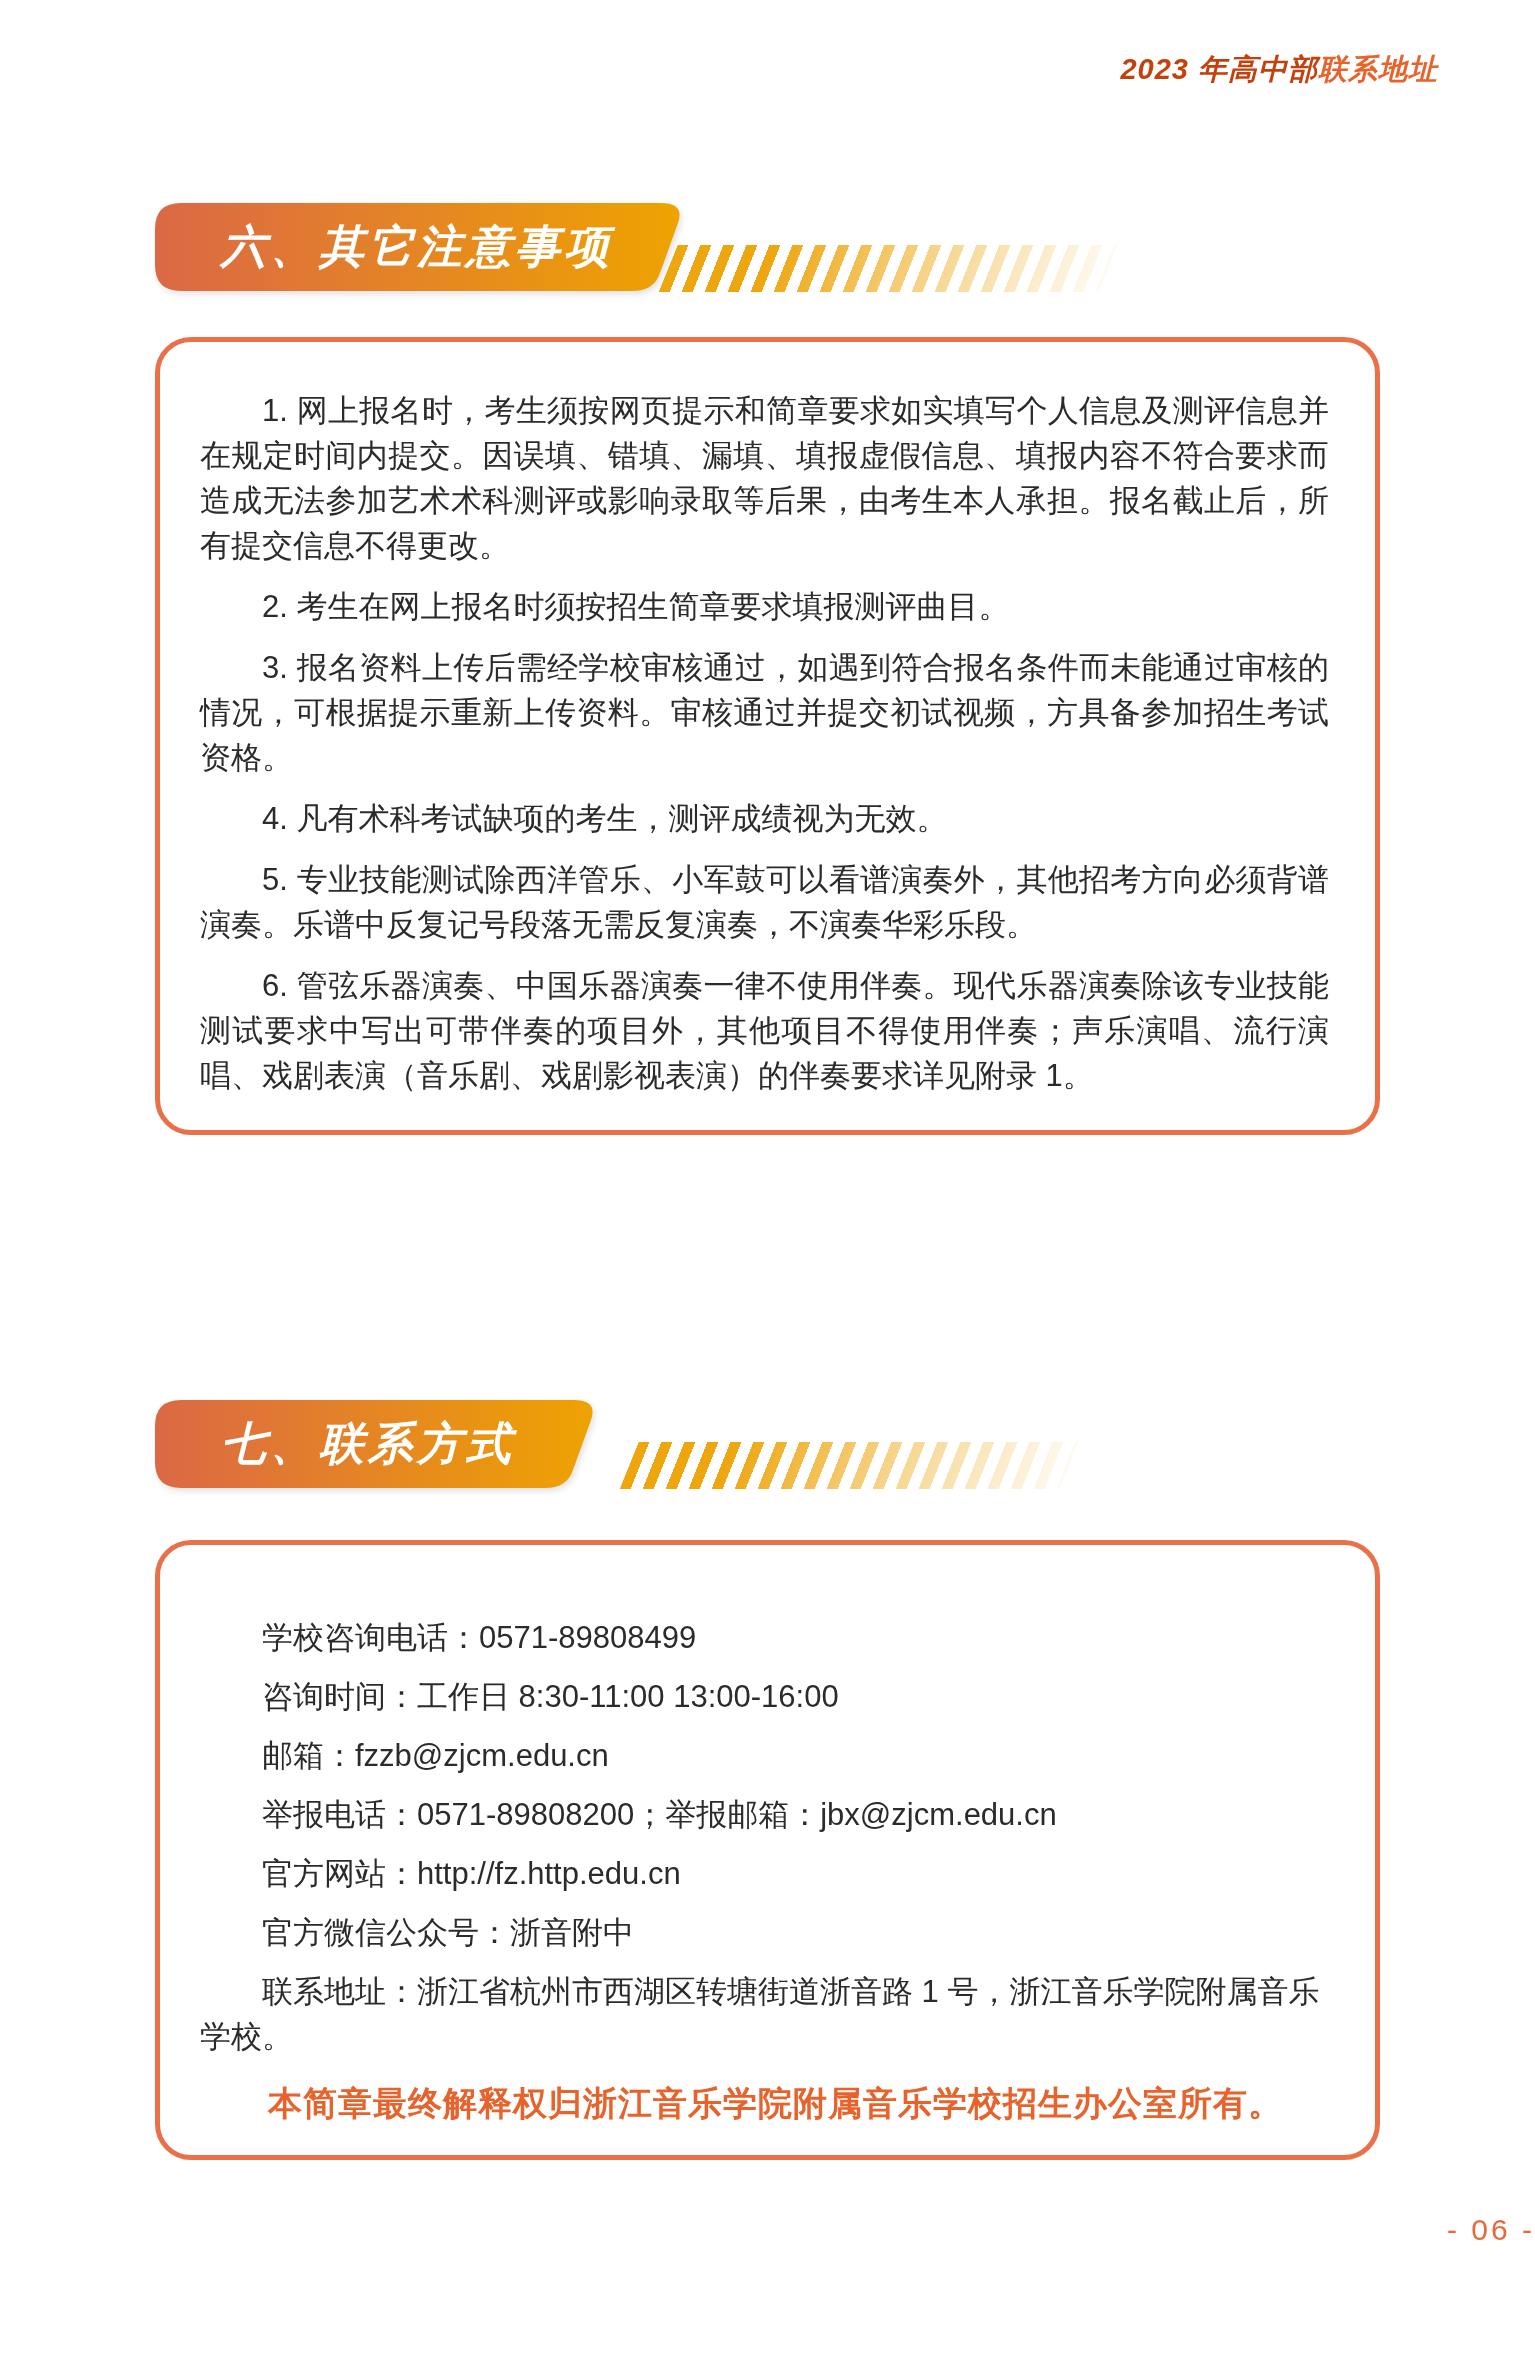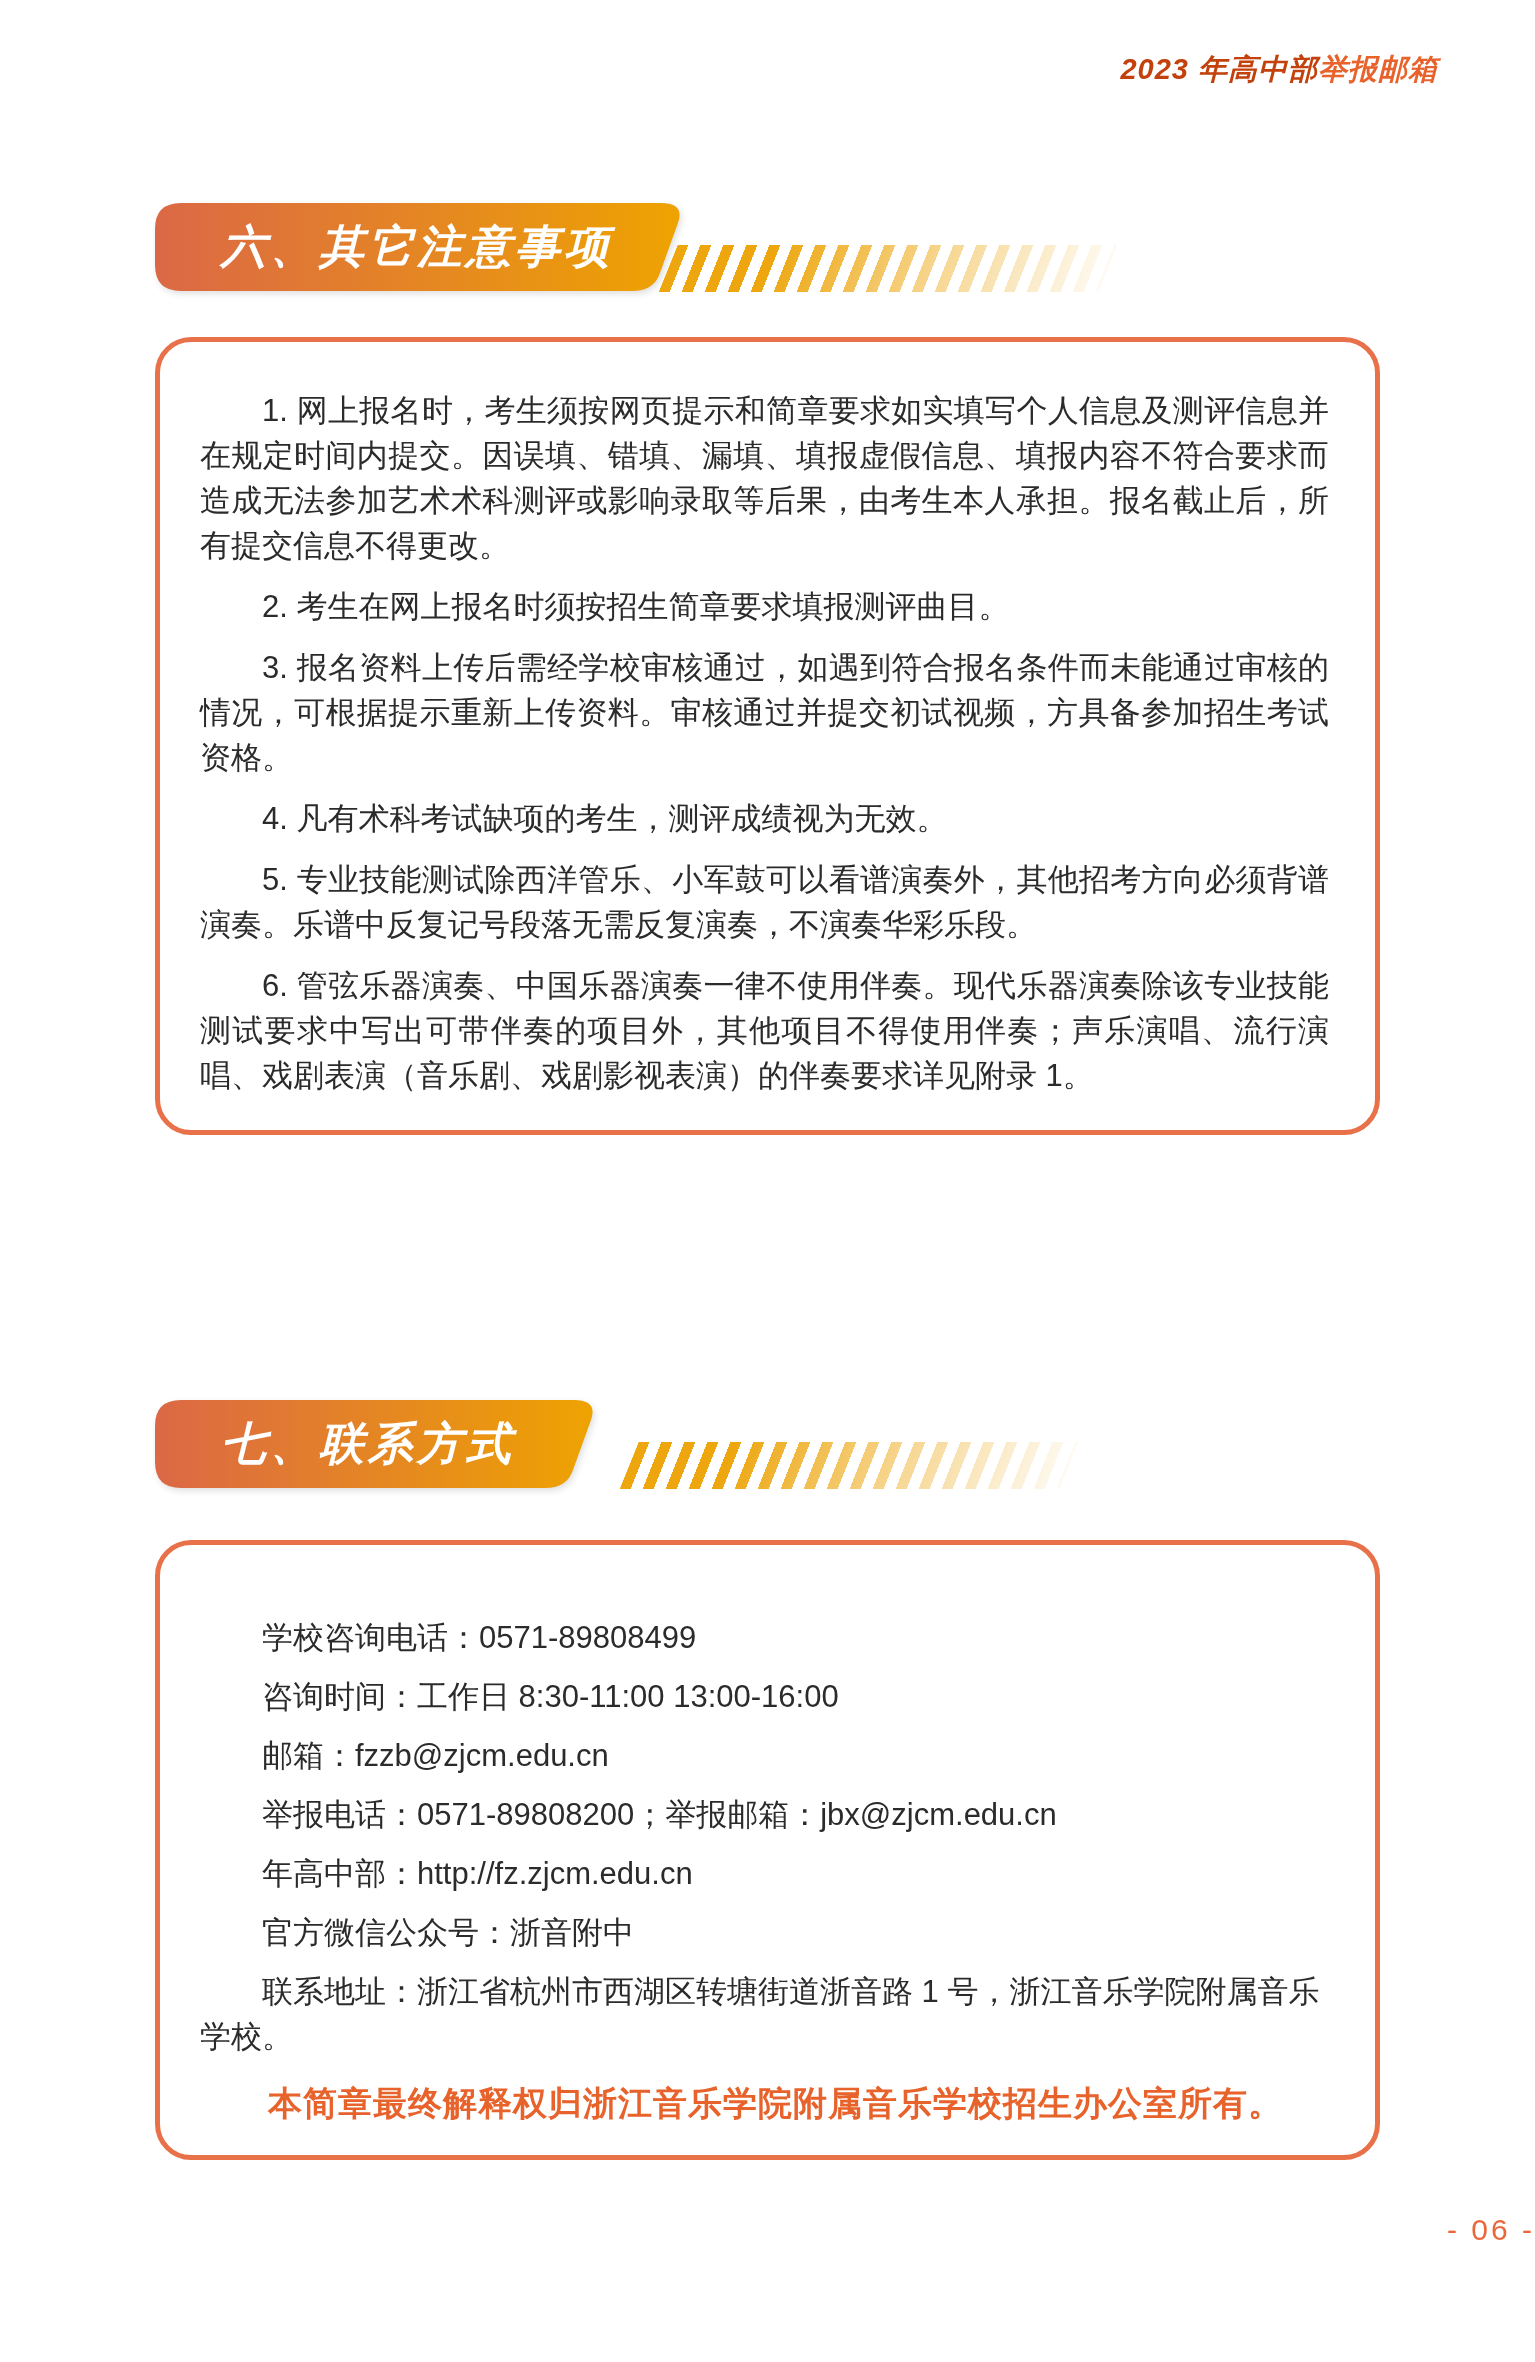--- a/index.html
+++ b/index.html
@@ -64,21 +64,21 @@
     text-align:right;color:#e8683c;
     font-size:30px;font-weight:500;letter-spacing:3px;
   }
 </style>
 </head>
 <body>
 
 <div class="page">
 
   <div class="header">
-    <span class="hdr-gray">2023 年高中部</span><span class="hdr-orange">举报邮箱</span>
+    <span class="hdr-gray">2023 年高中部</span><span class="hdr-orange">联系地址</span>
   </div>
 
   <div class="banner banner1">
     <svg width="530" height="88" viewBox="0 0 530 88">
       <defs>
         <linearGradient id="grad-a" x1="0%" y1="0%" x2="100%" y2="0%">
           <stop offset="0%" stop-color="#DB6846"></stop>
           <stop offset="100%" stop-color="#EEA301"></stop>
         </linearGradient>
       </defs>
@@ -109,21 +109,21 @@
     </svg>
     <span class="banner-text">七、联系方式</span>
   </div>
   <div class="slashes slashes2"></div>
 
   <div class="box box2">
     <p class="contact-line">学校咨询电话：0571-89808499</p>
     <p class="contact-line">咨询时间：工作日 8:30-11:00  13:00-16:00</p>
     <p class="contact-line">邮箱：fzzb@zjcm.edu.cn</p>
     <p class="contact-line">举报电话：0571-89808200；举报邮箱：jbx@zjcm.edu.cn</p>
-    <p class="contact-line">年高中部：http://fz.zjcm.edu.cn</p>
+    <p class="contact-line">官方网站：http://fz.http.edu.cn</p>
     <p class="contact-line">官方微信公众号：浙音附中</p>
     <p class="contact-line">联系地址：浙江省杭州市西湖区转塘街道浙音路 1 号，浙江音乐学院附属音乐学校。</p>
     <p class="note">本简章最终解释权归浙江音乐学院附属音乐学校招生办公室所有。</p>
   </div>
 
   <div class="footer">- 06 -</div>
 
 </div>
 
 </body></html>

